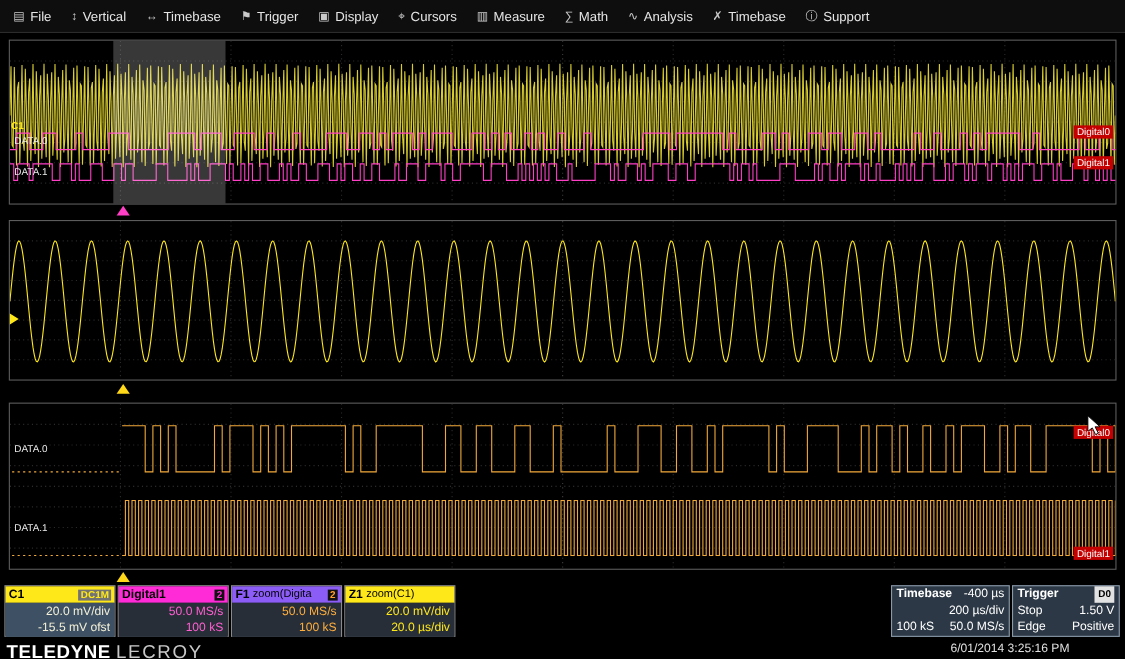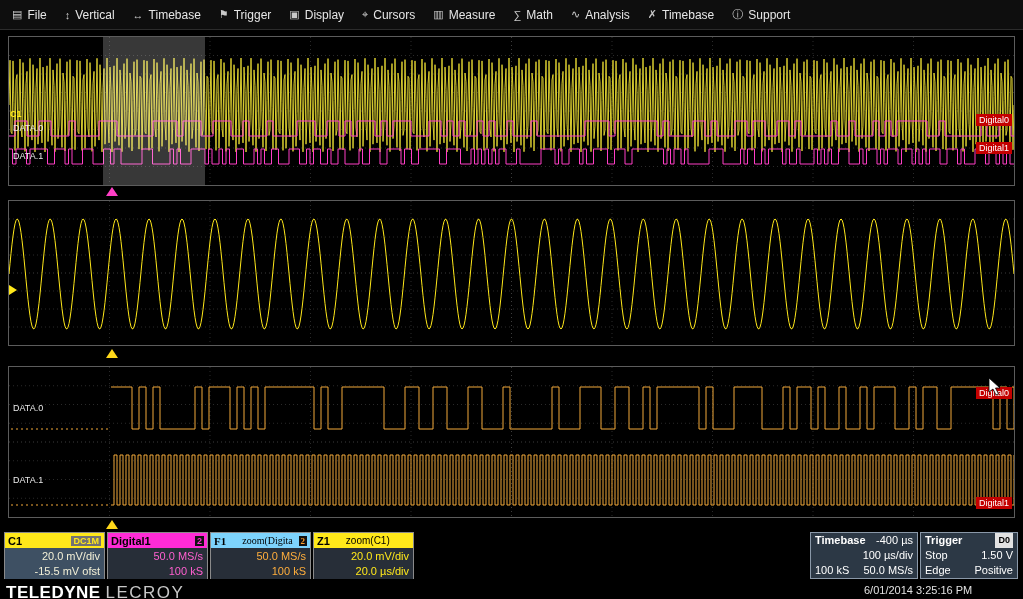--- a/index.html
+++ b/index.html
@@ -25,21 +25,21 @@
   .offmark{position:absolute;left:0;width:0;height:0;border-top:5px solid transparent;
     border-bottom:5px solid transparent;border-left:8px solid #ffe81a;}
   .tri{position:absolute;width:0;height:0;border-left:6px solid transparent;border-right:6px solid transparent;}
   .tri-m{border-bottom:9px solid #ff3fc6;}
   .tri-y{border-bottom:9px solid #ffd81a;}
 
   
   .dbox{position:absolute;top:532px;width:101px;height:47px;border:1px solid #8a8a8a;box-sizing:border-box;background:#111;}
   .dbox .hd{height:15px;display:flex;align-items:center;padding:0 3px;color:#000;font-size:11px;white-space:nowrap;overflow:hidden;}
   .dbox .hd .t{font-weight:bold;}
-  .dbox .hd .fn{margin-left:16px;font-size:10px;}
+  .dbox .hd .fn{margin-left:3px;font-size:10px;}
   .dbox .hd .bg{margin-left:auto;font-size:9px;padding:0 2px;font-weight:bold;}
   .dbox .bd{height:30px;font-size:11px;text-align:right;padding:1px 4px 0 0;line-height:15px;}
 
   .infobox{position:absolute;top:532px;height:47px;border:1px solid #8a98a8;box-sizing:border-box;
     background:#2c3845;color:#fff;font-size:11px;}
   .infobox .row{display:flex;justify-content:space-between;padding:0 4px;line-height:15px;align-items:center;}
   .infobox .row.right{justify-content:flex-end;}
   .infobox b{font-weight:bold;}
   .tbadge{background:#e2e2e2;color:#000;font-size:9px;padding:0 3px;font-weight:bold;}
 
@@ -205,21 +205,21 @@
       <span class="t">Digital1</span>
       <span class="fn"></span>
       <span class="bg" style="background: rgb(17, 17, 17); color: rgb(255, 43, 214);">2</span>
     </div>
     <div class="bd" style="background: rgb(39, 46, 56); color: rgb(255, 95, 208);">
       <div>50.0 MS/s</div>
       <div>100 kS</div>
     </div>
   </div>
   <div class="dbox" style="left:210px">
-    <div class="hd" style="background: #7dd3fc; font-family: Liberation Serif, serif;">
+    <div class="hd" style="background: #8b5cf6;">
       <span class="t">F1</span>
       <span class="fn">zoom(Digita</span>
       <span class="bg" style="background: rgb(17, 17, 17); color: rgb(255, 158, 44);">2</span>
     </div>
     <div class="bd" style="background: rgb(39, 46, 56); color: rgb(255, 174, 60);">
       <div>50.0 MS/s</div>
       <div>100 kS</div>
     </div>
   </div>
   <div class="dbox" style="left:313px">
@@ -233,21 +233,21 @@
       <div>20.0 µs/div</div>
     </div>
   </div>
 
   <div class="infobox" style="left:810px;width:108px">
     <div class="row">
       <b>Timebase</b>
       <span>-400 µs</span>
     </div>
     <div class="row right">
-      <span>100 µs/div</span>
+      <span>200 µs/div</span>
     </div>
     <div class="row">
       <span>100 kS</span>
       <span>50.0 MS/s</span>
     </div>
   </div>
 
   <div class="infobox" style="left:920px;width:98px">
     <div class="row">
       <b>Trigger</b>

